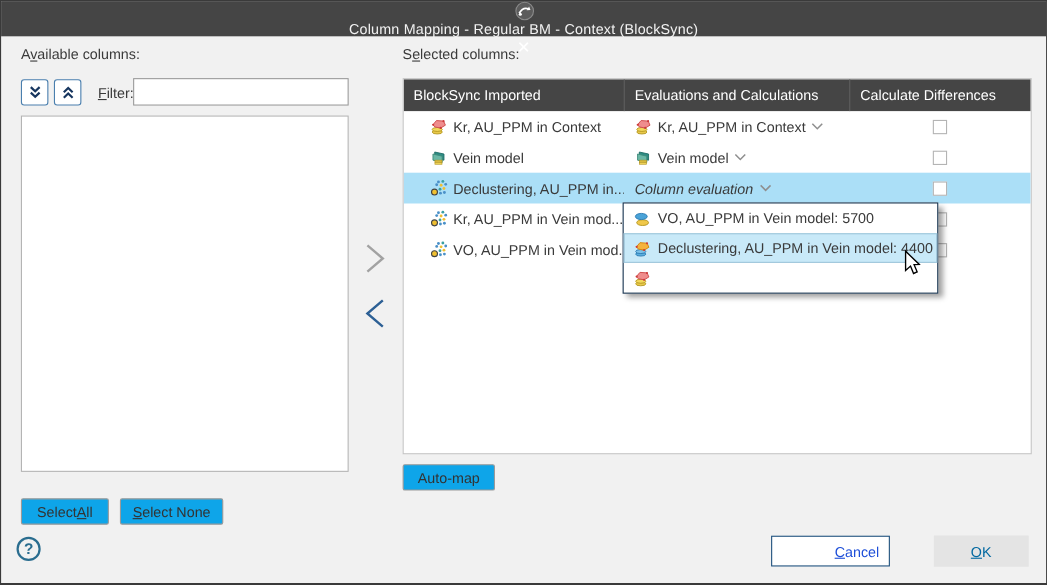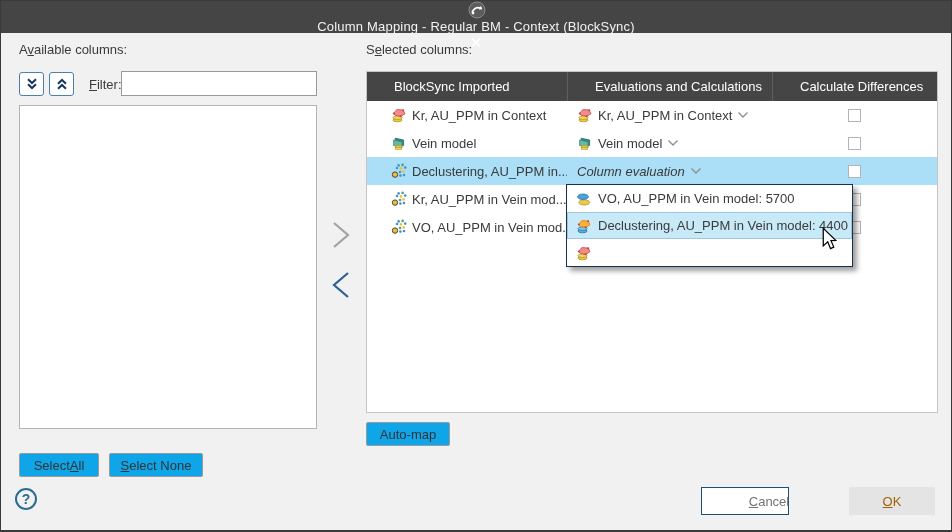--- a/index.html
+++ b/index.html
@@ -71,21 +71,21 @@
   
   .move-right{position:absolute;left:328px;top:218px;width:24px;height:32px;}
   .move-left{position:absolute;left:328px;top:268px;width:24px;height:32px;}
   
   .lbl-selected{position:absolute;left:365px;top:41px;}
   .table{
     position:absolute;left:365px;top:70px;width:572px;height:342px;
     background:#fff;border:1px solid #c4c4c4;box-sizing:border-box;overflow:hidden;
   }
   .thead{display:flex;height:29px;background:#454545;color:#fff;}
-  .th{display:flex;align-items:center;padding-left:27px;box-sizing:border-box;}
+  .th{display:flex;align-items:center;padding-left:9px;box-sizing:border-box;}
   .th+.th{border-left:1px solid #5f5f5f;}
   .w1{width:200px;}.w2{width:205px;}.w3{width:165px;}
   .trow{display:flex;height:28px;align-items:center;}
   .trow.hl{background:#abdff7;}
   .cell1{width:200px;display:flex;align-items:center;padding-left:24px;gap:5px;
          box-sizing:border-box;white-space:nowrap;overflow:hidden;}
   .cell2{width:205px;display:flex;align-items:center;padding-left:10px;gap:5px;
          box-sizing:border-box;white-space:nowrap;overflow:hidden;}
   .cell3{width:165px;display:flex;align-items:center;justify-content:center;}
   .placeholder{font-style:italic;}
@@ -97,27 +97,27 @@
   }
   .popup-item{
     height:27px;display:flex;align-items:center;padding:0 6px 0 8px;gap:6px;
     box-sizing:border-box;border:1px solid transparent;white-space:nowrap;
   }
   .popup-item.hl{background:#c8e9f8;border-color:#9fc6da;}
   .cursor{position:absolute;left:821px;top:226px;z-index:9;}
   
   .btn-automap{position:absolute;left:365px;top:421px;width:84px;height:24px;}
   .btn-cancel{
-    position:absolute;left:700px;top:486px;width:88px;height:28px;
-    background:#fff;border:1px solid #1d4f7c;color:#737373;
+    position:absolute;left:700px;top:486px;width:108px;height:28px;
+    background:#fff;border:1px solid #1d4f7c;color:#1d4ed8;
     display:flex;align-items:center;justify-content:center;box-sizing:border-box;padding-left:48px;
   }
   .btn-ok{
     position:absolute;left:848px;top:486px;width:86px;height:28px;
-    background:#e4e4e4;border:1px solid #e4e4e4;color:#a16207;
+    background:#e4e4e4;border:1px solid #e4e4e4;color:#0369a1;
     display:flex;align-items:center;justify-content:center;box-sizing:border-box;
   }
 </style>
 </head>
 <body>
 
 <svg width="0" height="0" style="position:absolute">
   <defs>
     <symbol id="icon-kriging" viewBox="0 0 16 16">
       <ellipse cx="6.5" cy="13" rx="4.6" ry="1.8" fill="#e9c94b" stroke="#b2951f" stroke-width="0.8"></ellipse>

